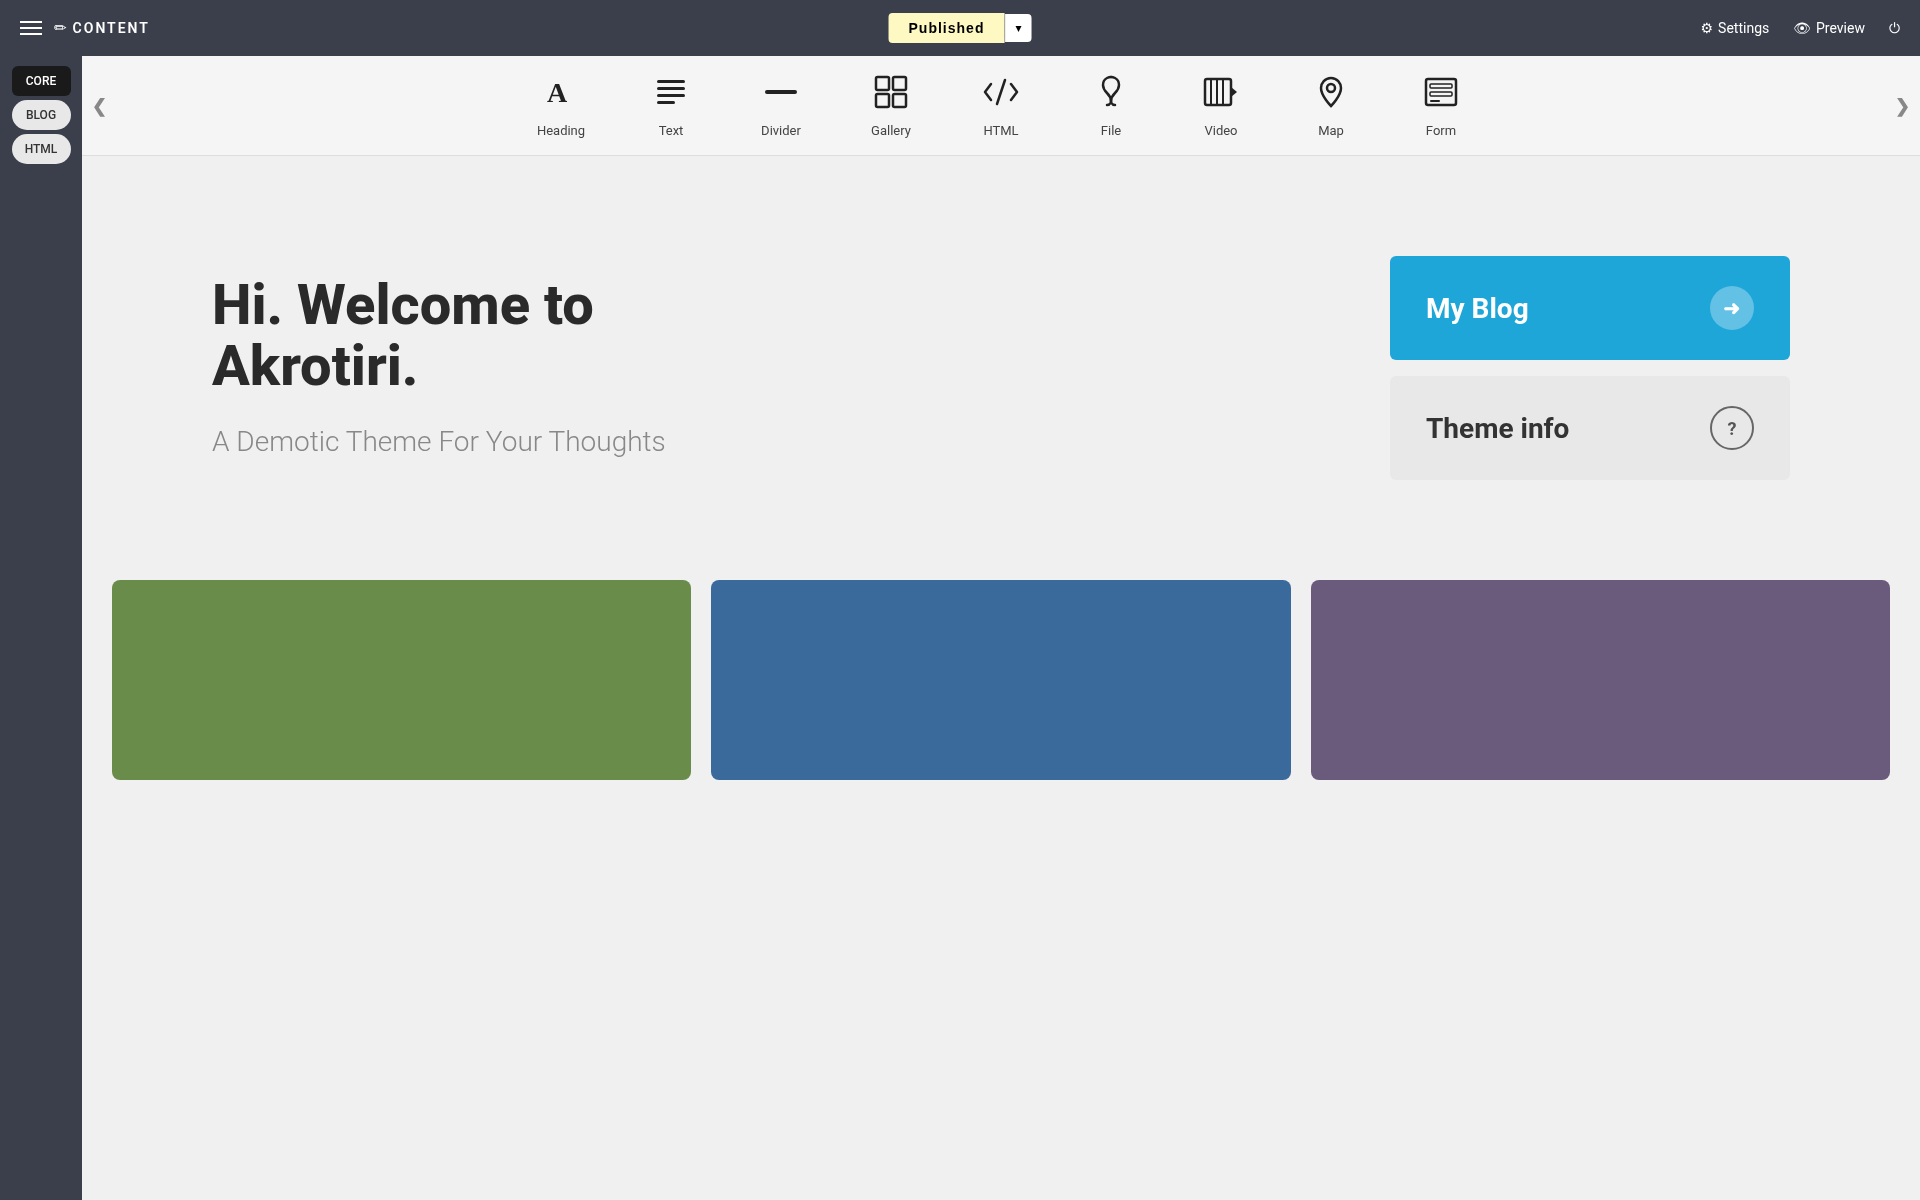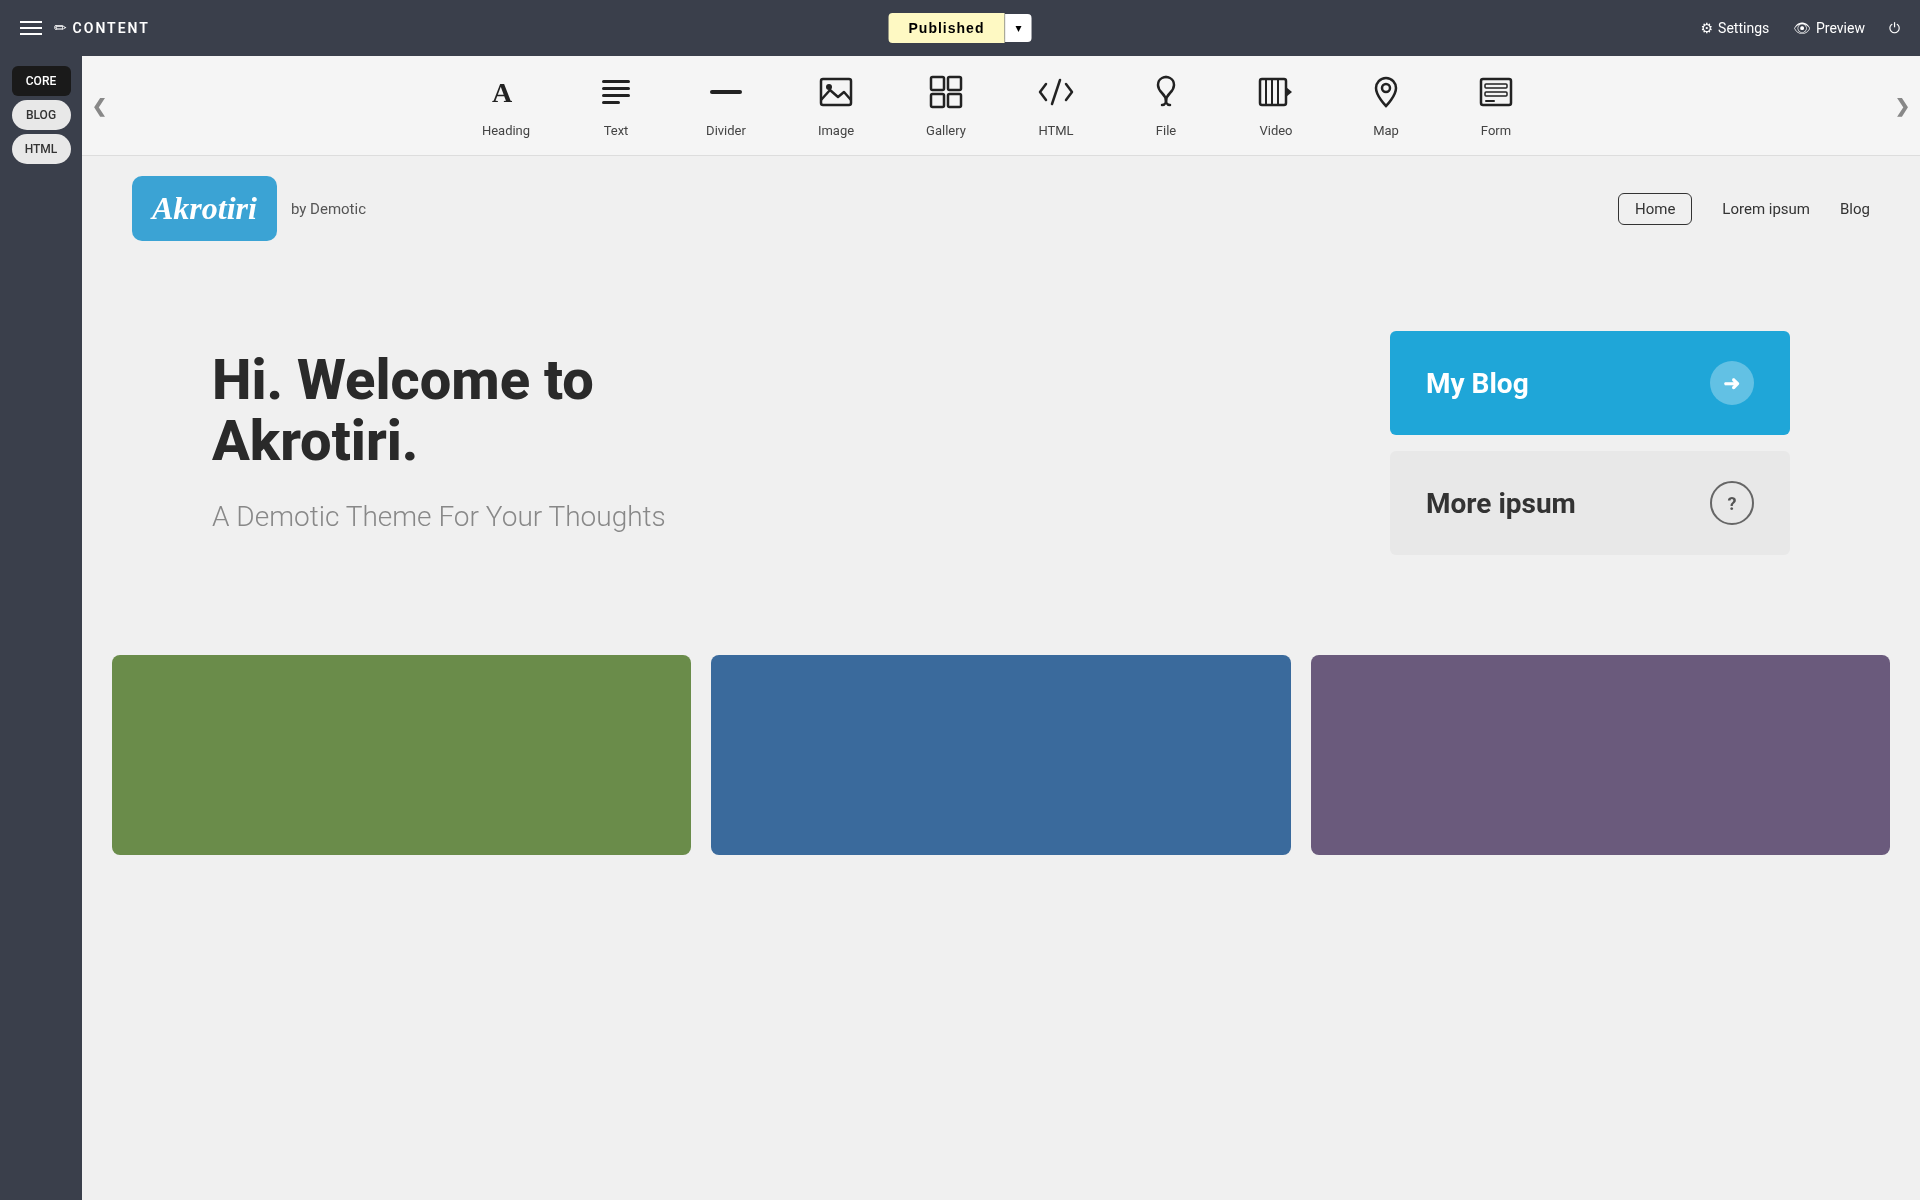--- a/index.html
+++ b/index.html
@@ -166,30 +166,20 @@
 
     <div class="toolbar-item">
       <div class="toolbar-item-icon">
         <svg width="36" height="36" viewBox="0 0 36 36">
             <rect x="2" y="16" width="32" height="4" rx="2" fill="#222"></rect>
           </svg>
       </div>
       <span class="toolbar-item-label">Divider</span>
     </div>
 
-    <div class="toolbar-item">
-      <div class="toolbar-item-icon">
-        <svg width="36" height="36" viewBox="0 0 36 36">
-          <rect x="3" y="5" width="30" height="26" rx="2" stroke="#222" stroke-width="2.5" fill="none"></rect>
-          <circle cx="11" cy="13" r="3" fill="#222"></circle>
-          <path d="M3 26 L12 16 L20 23 L26 18 L33 26" stroke="#222" stroke-width="2.5" fill="none" stroke-linejoin="round"></path>
-        </svg>
-      </div>
-      <span class="toolbar-item-label">Image</span>
-    </div>
 
     <div class="toolbar-item">
       <div class="toolbar-item-icon">
         <svg width="36" height="36" viewBox="0 0 36 36">
           <rect x="3" y="3" width="13" height="13" rx="1.5" stroke="#222" stroke-width="2.5" fill="none"></rect>
           <rect x="20" y="3" width="13" height="13" rx="1.5" stroke="#222" stroke-width="2.5" fill="none"></rect>
           <rect x="3" y="20" width="13" height="13" rx="1.5" stroke="#222" stroke-width="2.5" fill="none"></rect>
           <rect x="20" y="20" width="13" height="13" rx="1.5" stroke="#222" stroke-width="2.5" fill="none"></rect>
         </svg>
       </div>
@@ -251,44 +241,33 @@
       </div>
       <span class="toolbar-item-label">Form</span>
     </div>
 
   </div>
   <button class="toolbar-arrow right">❯</button>
 </div>
 
 <div class="main-content">
 
-  <div class="site-header">
-    <div class="site-logo-area">
-      <div class="site-logo">Akrotiri</div>
-      <div class="site-by">by Demotic</div>
-    </div>
-    <nav class="site-nav">
-      <span class="site-nav-item active">Home</span>
-      <span class="site-nav-item">Lorem ipsum</span>
-      <span class="site-nav-item">Blog</span>
-    </nav>
-  </div>
 
   <div class="hero-section">
     <div class="hero-left">
       <div class="hero-title">Hi. Welcome to Akrotiri.</div>
       <div class="hero-subtitle">A Demotic Theme For Your Thoughts</div>
     </div>
     <div class="hero-right">
       <div class="hero-btn primary">
         <span>My Blog</span>
         <span class="hero-btn-icon">➜</span>
       </div>
       <div class="hero-btn secondary">
-        <span>More ipsum</span>
+        <span>Theme info</span>
         <span class="hero-btn-icon">?</span>
       </div>
     </div>
   </div>
 
   <div class="cards-row">
     <div class="card green"></div>
     <div class="card blue"></div>
     <div class="card purple"></div>
   </div>

